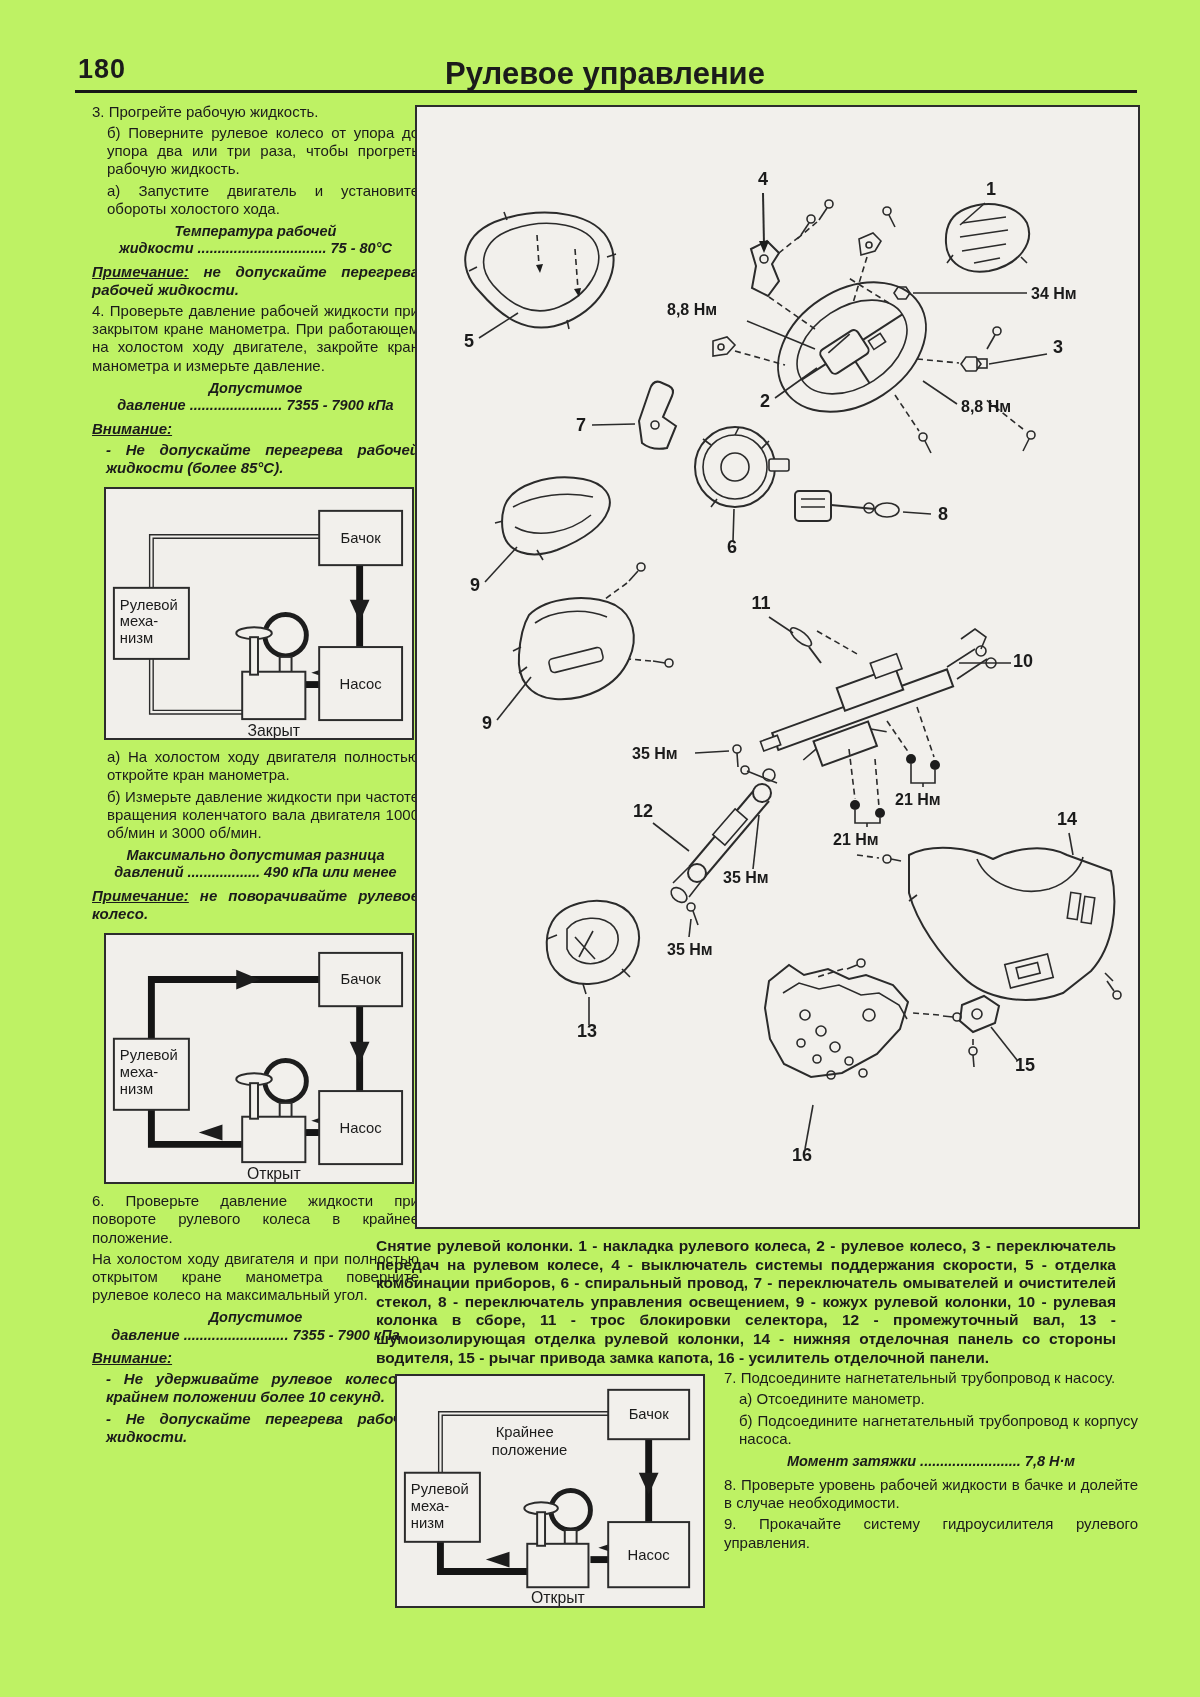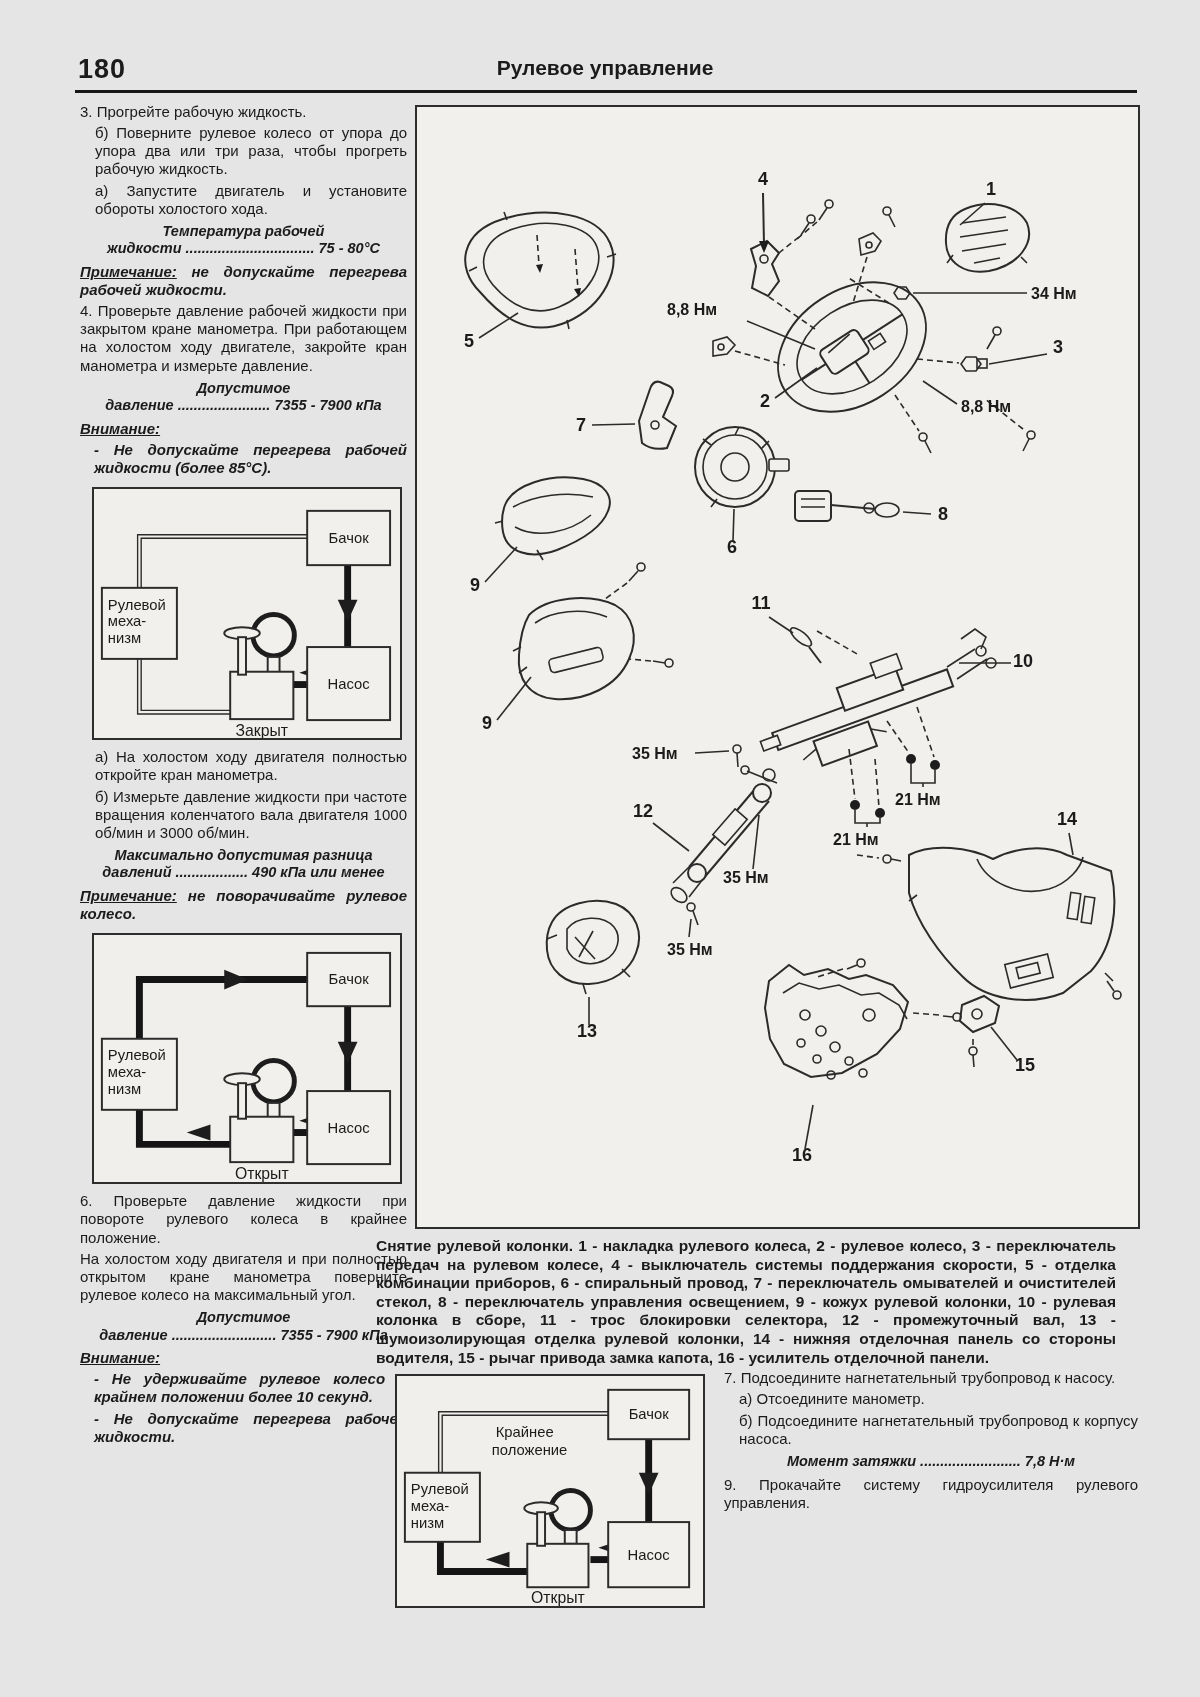--- a/index.html
+++ b/index.html
@@ -1,26 +1,26 @@
 <!DOCTYPE html>
 <html lang="ru"><head>
 <meta charset="utf-8">
 <style>
   html,body{margin:0;padding:0;background:#c9c7c3;}
   .page{
     position:relative;width:1200px;height:1697px;margin:0 auto;
-    background:#e5e5e5;font-family:"Liberation Sans",sans-serif;color:#1b1b1b;
+    background:#bef264;font-family:"Liberation Sans",sans-serif;color:#1b1b1b;
     overflow:hidden;
   }
   
   .hdr-num{position:absolute;left:78px;top:54px;font-size:27px;font-weight:bold;letter-spacing:1px;}
-  .hdr-title{position:absolute;left:75px;top:56px;width:1060px;text-align:center;font-size:21px;font-weight:bold;}
+  .hdr-title{position:absolute;left:75px;top:56px;width:1060px;text-align:center;font-size:31px;font-weight:bold;}
   .hdr-rule{position:absolute;left:75px;top:90px;width:1062px;height:3px;background:#171717;}
   
-  .left-col{position:absolute;left:80px;top:100px;width:327px;font-size:15px;line-height:1.21;text-align:justify;}
+  .left-col{position:absolute;left:92px;top:100px;width:327px;font-size:15px;line-height:1.21;text-align:justify;}
   .left-col p{margin:3px 0;}
   .sub{padding-left:15px;}
   .spec{font-style:italic;font-weight:bold;font-size:14.5px;margin:5px 0;text-align:center;white-space:nowrap;}
   .spec div{white-space:nowrap;}
   .note{font-style:italic;font-weight:bold;margin:4px 0;}
   .u{text-decoration:underline;}
   .warn-item{font-style:italic;font-weight:bold;padding-left:14px;margin:2px 0;}
   .diag{border:2px solid #2d2d2d;background:#f1efeb;margin:10px 0 8px 12px;width:306px;}
   .diag svg{display:block;}
   
@@ -510,16 +510,17 @@
     </svg>
   </div>
 
   <div class="right-col">
     <p>7. Подсоедините нагнетательный трубопровод к насосу.</p>
     <p class="sub">а) Отсоедините манометр.</p>
     <p class="sub">б) Подсоедините нагнетательный трубопровод к корпусу насоса.</p>
     <div class="spec">
       <div>Момент затяжки ......................... 7,8 Н·м</div>
     </div>
+    <p>8. Проверьте уровень рабочей жидкости в бачке и долейте в случае необходимости.</p>
     <p>9. Прокачайте систему гидроусилителя рулевого управления.</p>
   </div>
 
 </div>
 
 </body></html>

